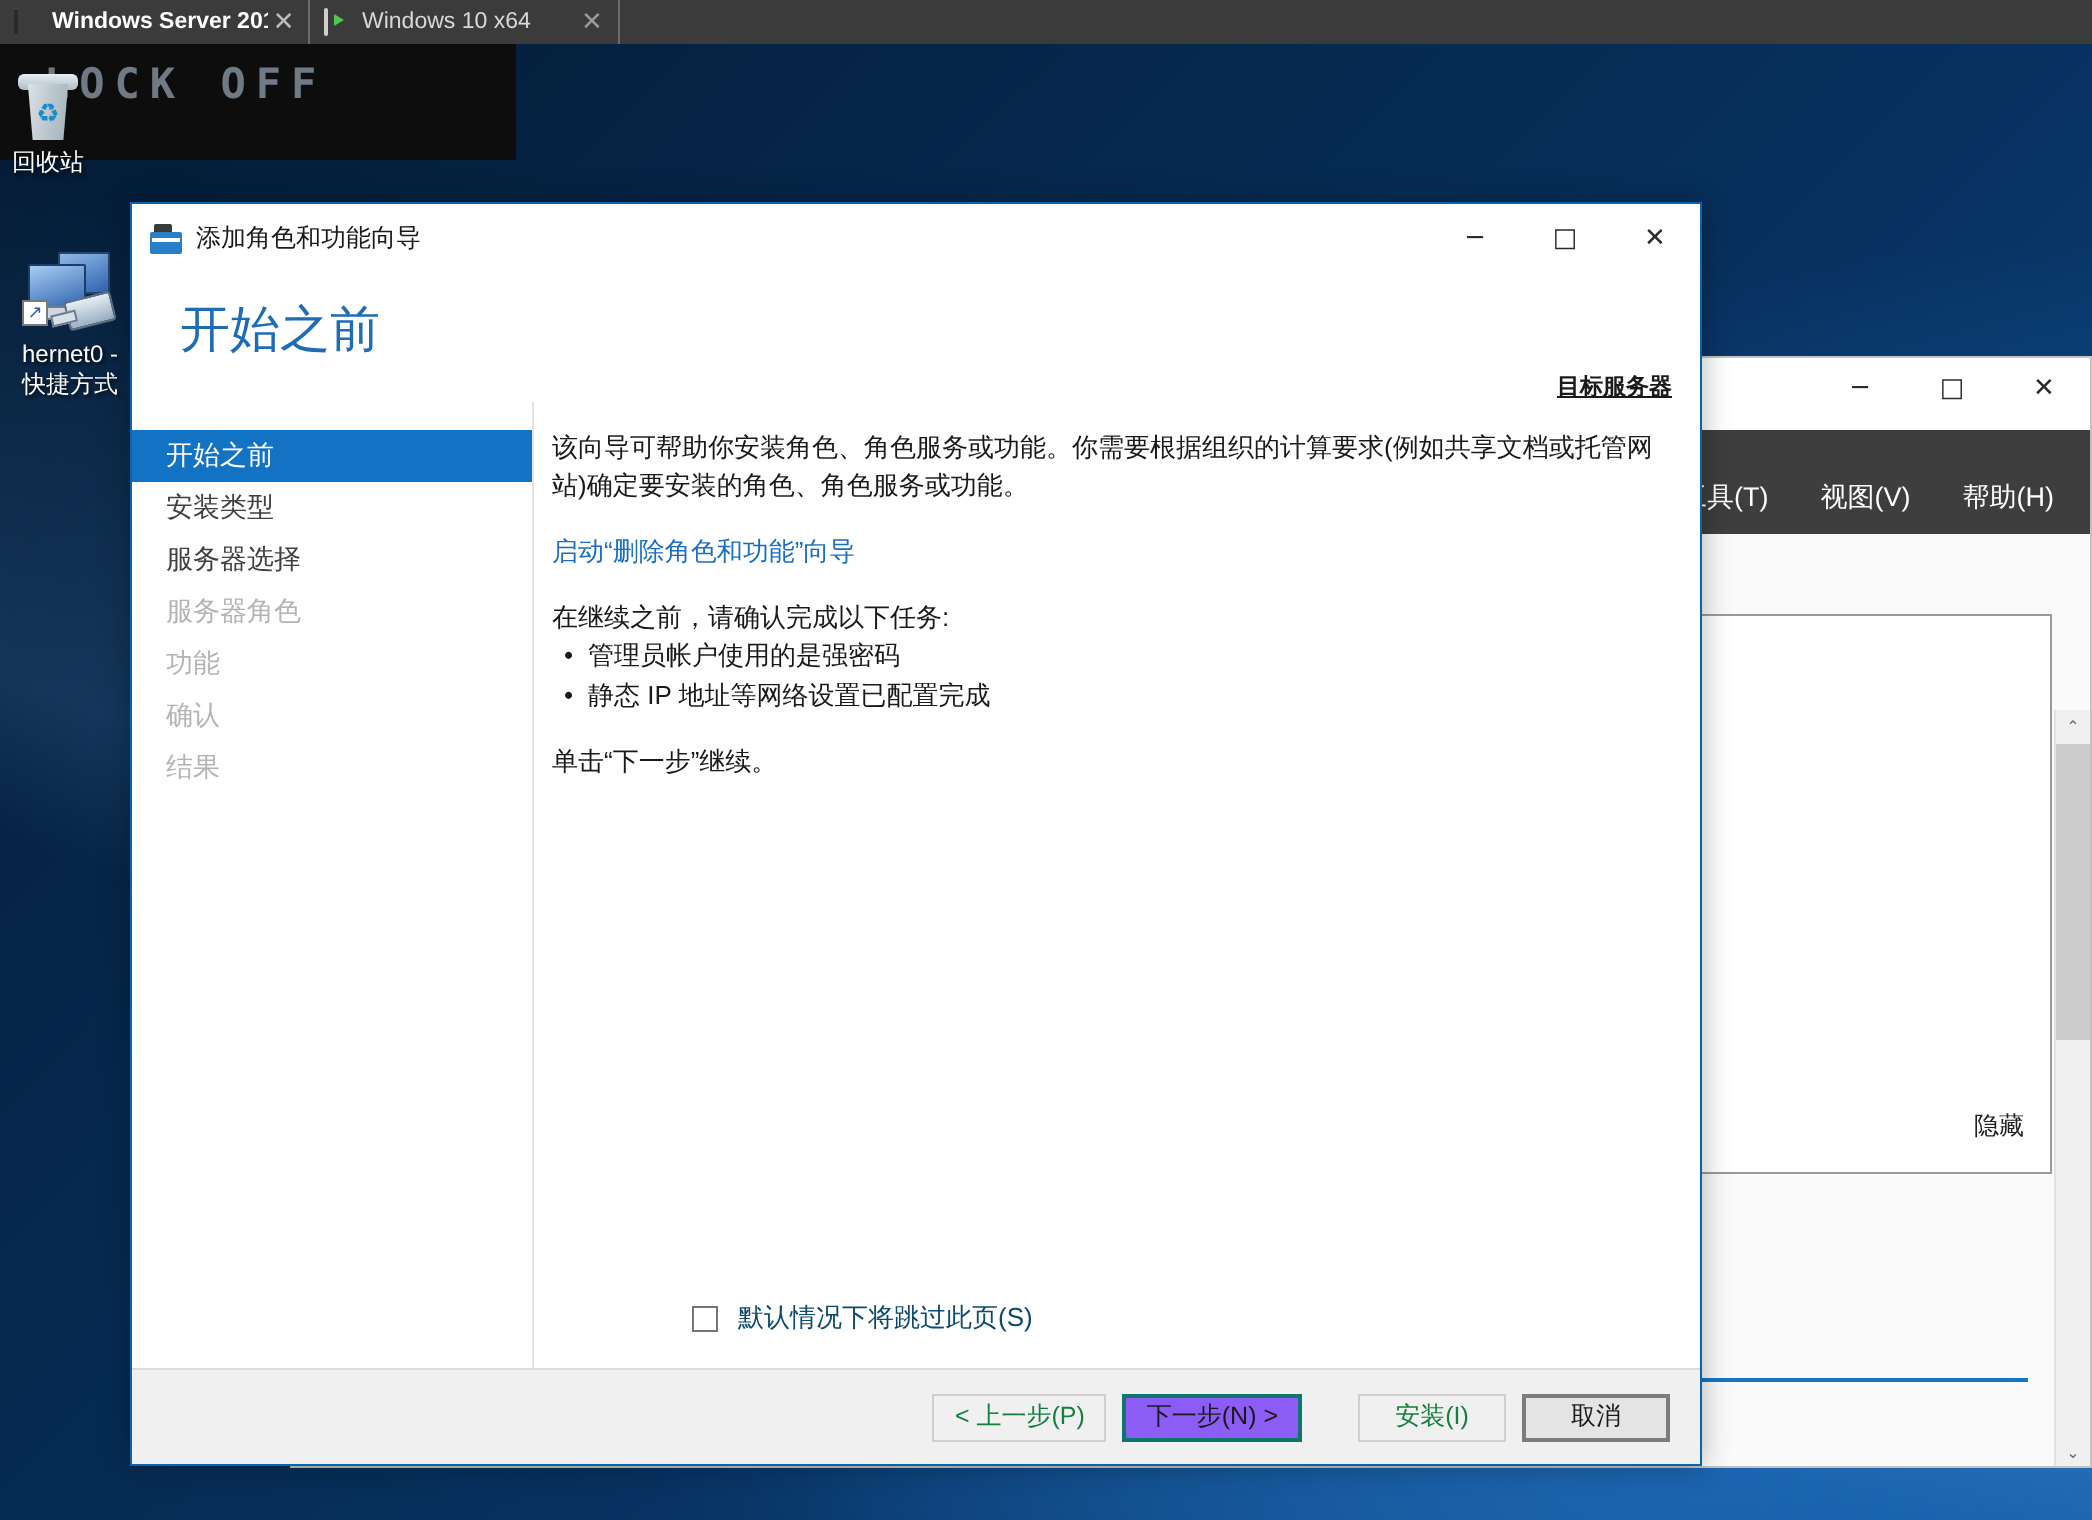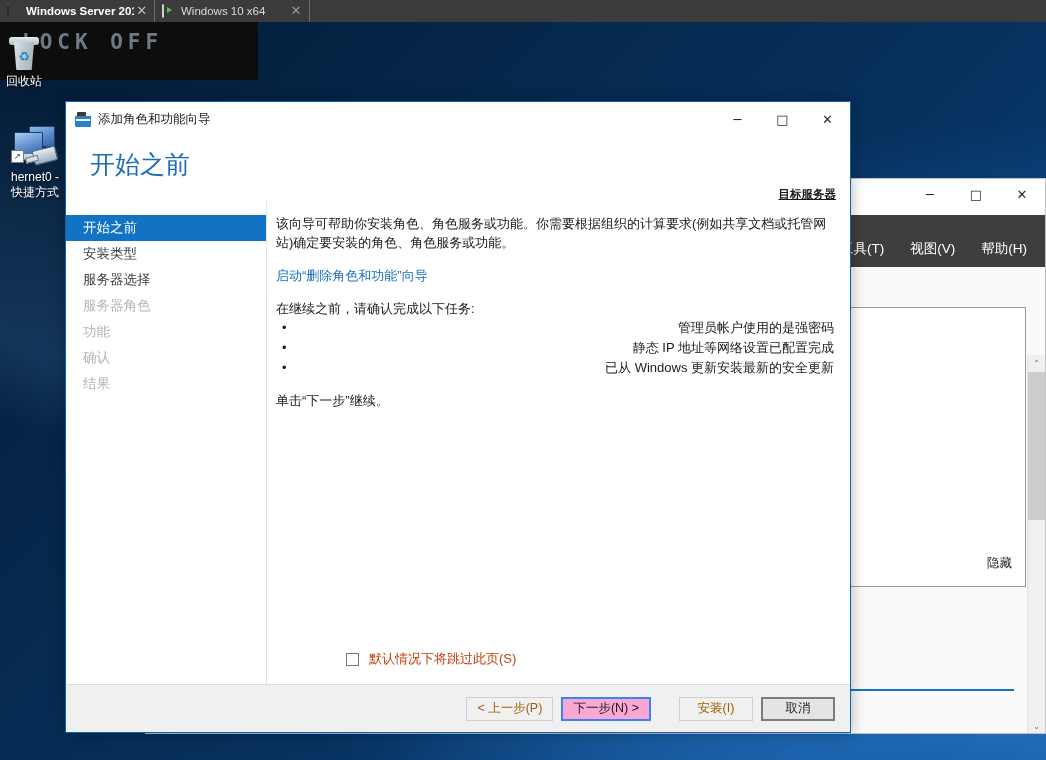--- a/index.html
+++ b/index.html
@@ -284,49 +284,49 @@
   .wz-navitem.disabled { color: #b4b4b4; }
 
   #wz-main {
     flex: 1 1 auto; padding: 13px 16px 0 9px;
     font-size: 13px; color: #1a1a1a; line-height: 19px;
   }
   #wz-main p { margin: 0 0 14px 0; }
   #wz-main p.tight { margin-bottom: 0; }
   #wz-main a.wzlink { color: #1b6fc0; text-decoration: none; display: inline-block; margin-bottom: 14px; }
   #wz-main ul { margin: 0 0 14px 0; padding-left: 18px; list-style: none; }
-  #wz-main ul li { position: relative; margin-bottom: 1px; text-align: right; }
+  #wz-main ul li { position: relative; margin-bottom: 1px; }
   #wz-main ul li::before {
     content: "\2022"; position: absolute; left: -12px; top: 0; color: #1a1a1a;
   }
 
   #wz-skip {
     position: absolute; left: 280px; bottom: 64px;
-    display: flex; align-items: center; font-size: 13px; color: #c2410c;
+    display: flex; align-items: center; font-size: 13px; color: #0c4a6e;
   }
   #wz-skip .cb {
     width: 13px; height: 13px; border: 1px solid #767676; background: #ffffff;
     margin-right: 10px; box-sizing: border-box;
   }
 
   #wz-footer {
     position: absolute; left: 0; right: 0; bottom: 0; height: 47px;
     background: #f0f0f0; border-top: 1px solid #dcdcdc;
     display: flex; align-items: center; justify-content: flex-end;
     padding-right: 15px; gap: 0;
   }
   .wz-btn {
     height: 24px; min-width: 74px; padding: 0 10px;
     background: #f0f0f0; border: 1px solid #adadad;
     font-size: 12.5px; color: #1a1a1a; box-sizing: border-box;
     display: flex; align-items: center; justify-content: center;
     font-family: "Liberation Sans", sans-serif;
   }
-  .wz-btn.disabled { color: #a16207; border-color: #cfcfcf; background: #f0f0f0; }
-  .wz-btn.default { border: 2px solid #3b82f6; background: #f9a8d4; }
+  .wz-btn.disabled { color: #15803d; border-color: #cfcfcf; background: #f0f0f0; }
+  .wz-btn.default { border: 2px solid #0f766e; background: #8b5cf6; }
   .wz-btn.cancel { border: 2px solid #7c7c7c; background: #e4e4e4; }
   .gap-sm { width: 8px; }
   .gap-lg { width: 28px; }
 
   .winglyph { font-family: "DejaVu Sans", sans-serif; font-size: 13px; }
 </style>
 </head>
 <body>
 
 <div id="root">
@@ -425,21 +425,20 @@
         <div class="wz-navitem disabled">结果</div>
       </div>
 
       <div id="wz-main">
         <p>该向导可帮助你安装角色、角色服务或功能。你需要根据组织的计算要求(例如共享文档或托管网站)确定要安装的角色、角色服务或功能。</p>
         <a class="wzlink" href="#">启动“删除角色和功能”向导</a>
         <p class="tight">在继续之前，请确认完成以下任务:</p>
         <ul>
           <li>管理员帐户使用的是强密码</li>
           <li>静态 IP 地址等网络设置已配置完成</li>
-          <li>已从 Windows 更新安装最新的安全更新</li>
         </ul>
         <p>单击“下一步”继续。</p>
       </div>
     </div>
 
     <div id="wz-skip">
       <div class="cb"></div>
       <span>默认情况下将跳过此页(S)</span>
     </div>
 

